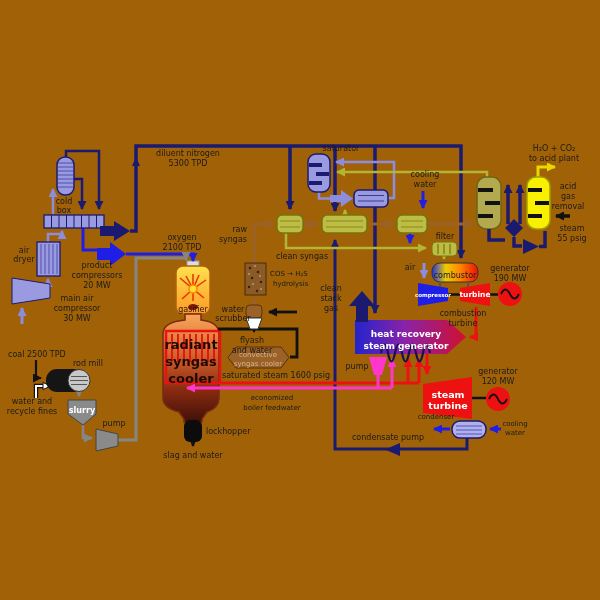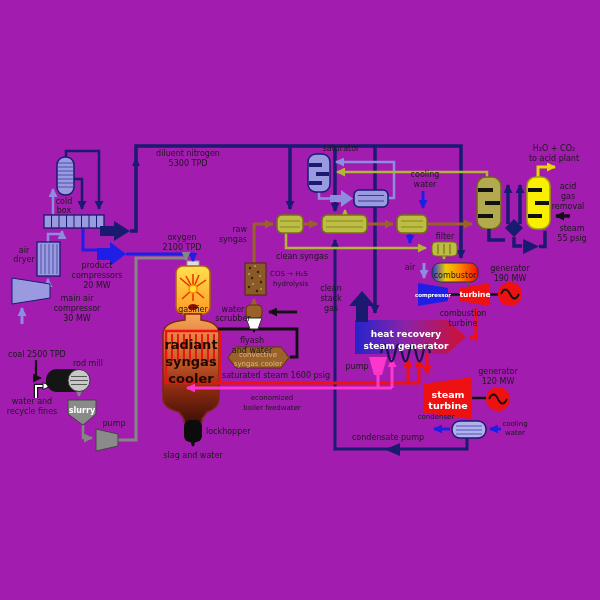--- a/index.html
+++ b/index.html
@@ -1,16 +1,16 @@
 <!DOCTYPE html>
 <html><head>
 <meta charset="utf-8">
 <style>
   html,body{margin:0;padding:0;background:#fff;}
-  .stage{width:600px;height:600px;background:#a21caf;position:relative;font-family:"DejaVu Sans",sans-serif;}
+  .stage{width:600px;height:600px;background:#a16207;position:relative;font-family:"DejaVu Sans",sans-serif;}
   svg text{font-family:"DejaVu Sans",sans-serif;fill:#1a1a1a;font-size:8px;}
   text.sm{font-size:7px;}
   text.w{fill:#fff;font-weight:bold;}
   text.big{font-size:13px;font-weight:bold;fill:#200800;}
   text.tan{fill:#d9b38c;font-size:7px;}
   .navy{stroke:#1a1a70;fill:none;}
   .blue{stroke:#1e1ee6;fill:none;}
   .peri{stroke:#8d8de0;fill:none;}
   .brown{stroke:#9a6228;fill:none;}
   .olive{stroke:#b3b534;fill:none;}

